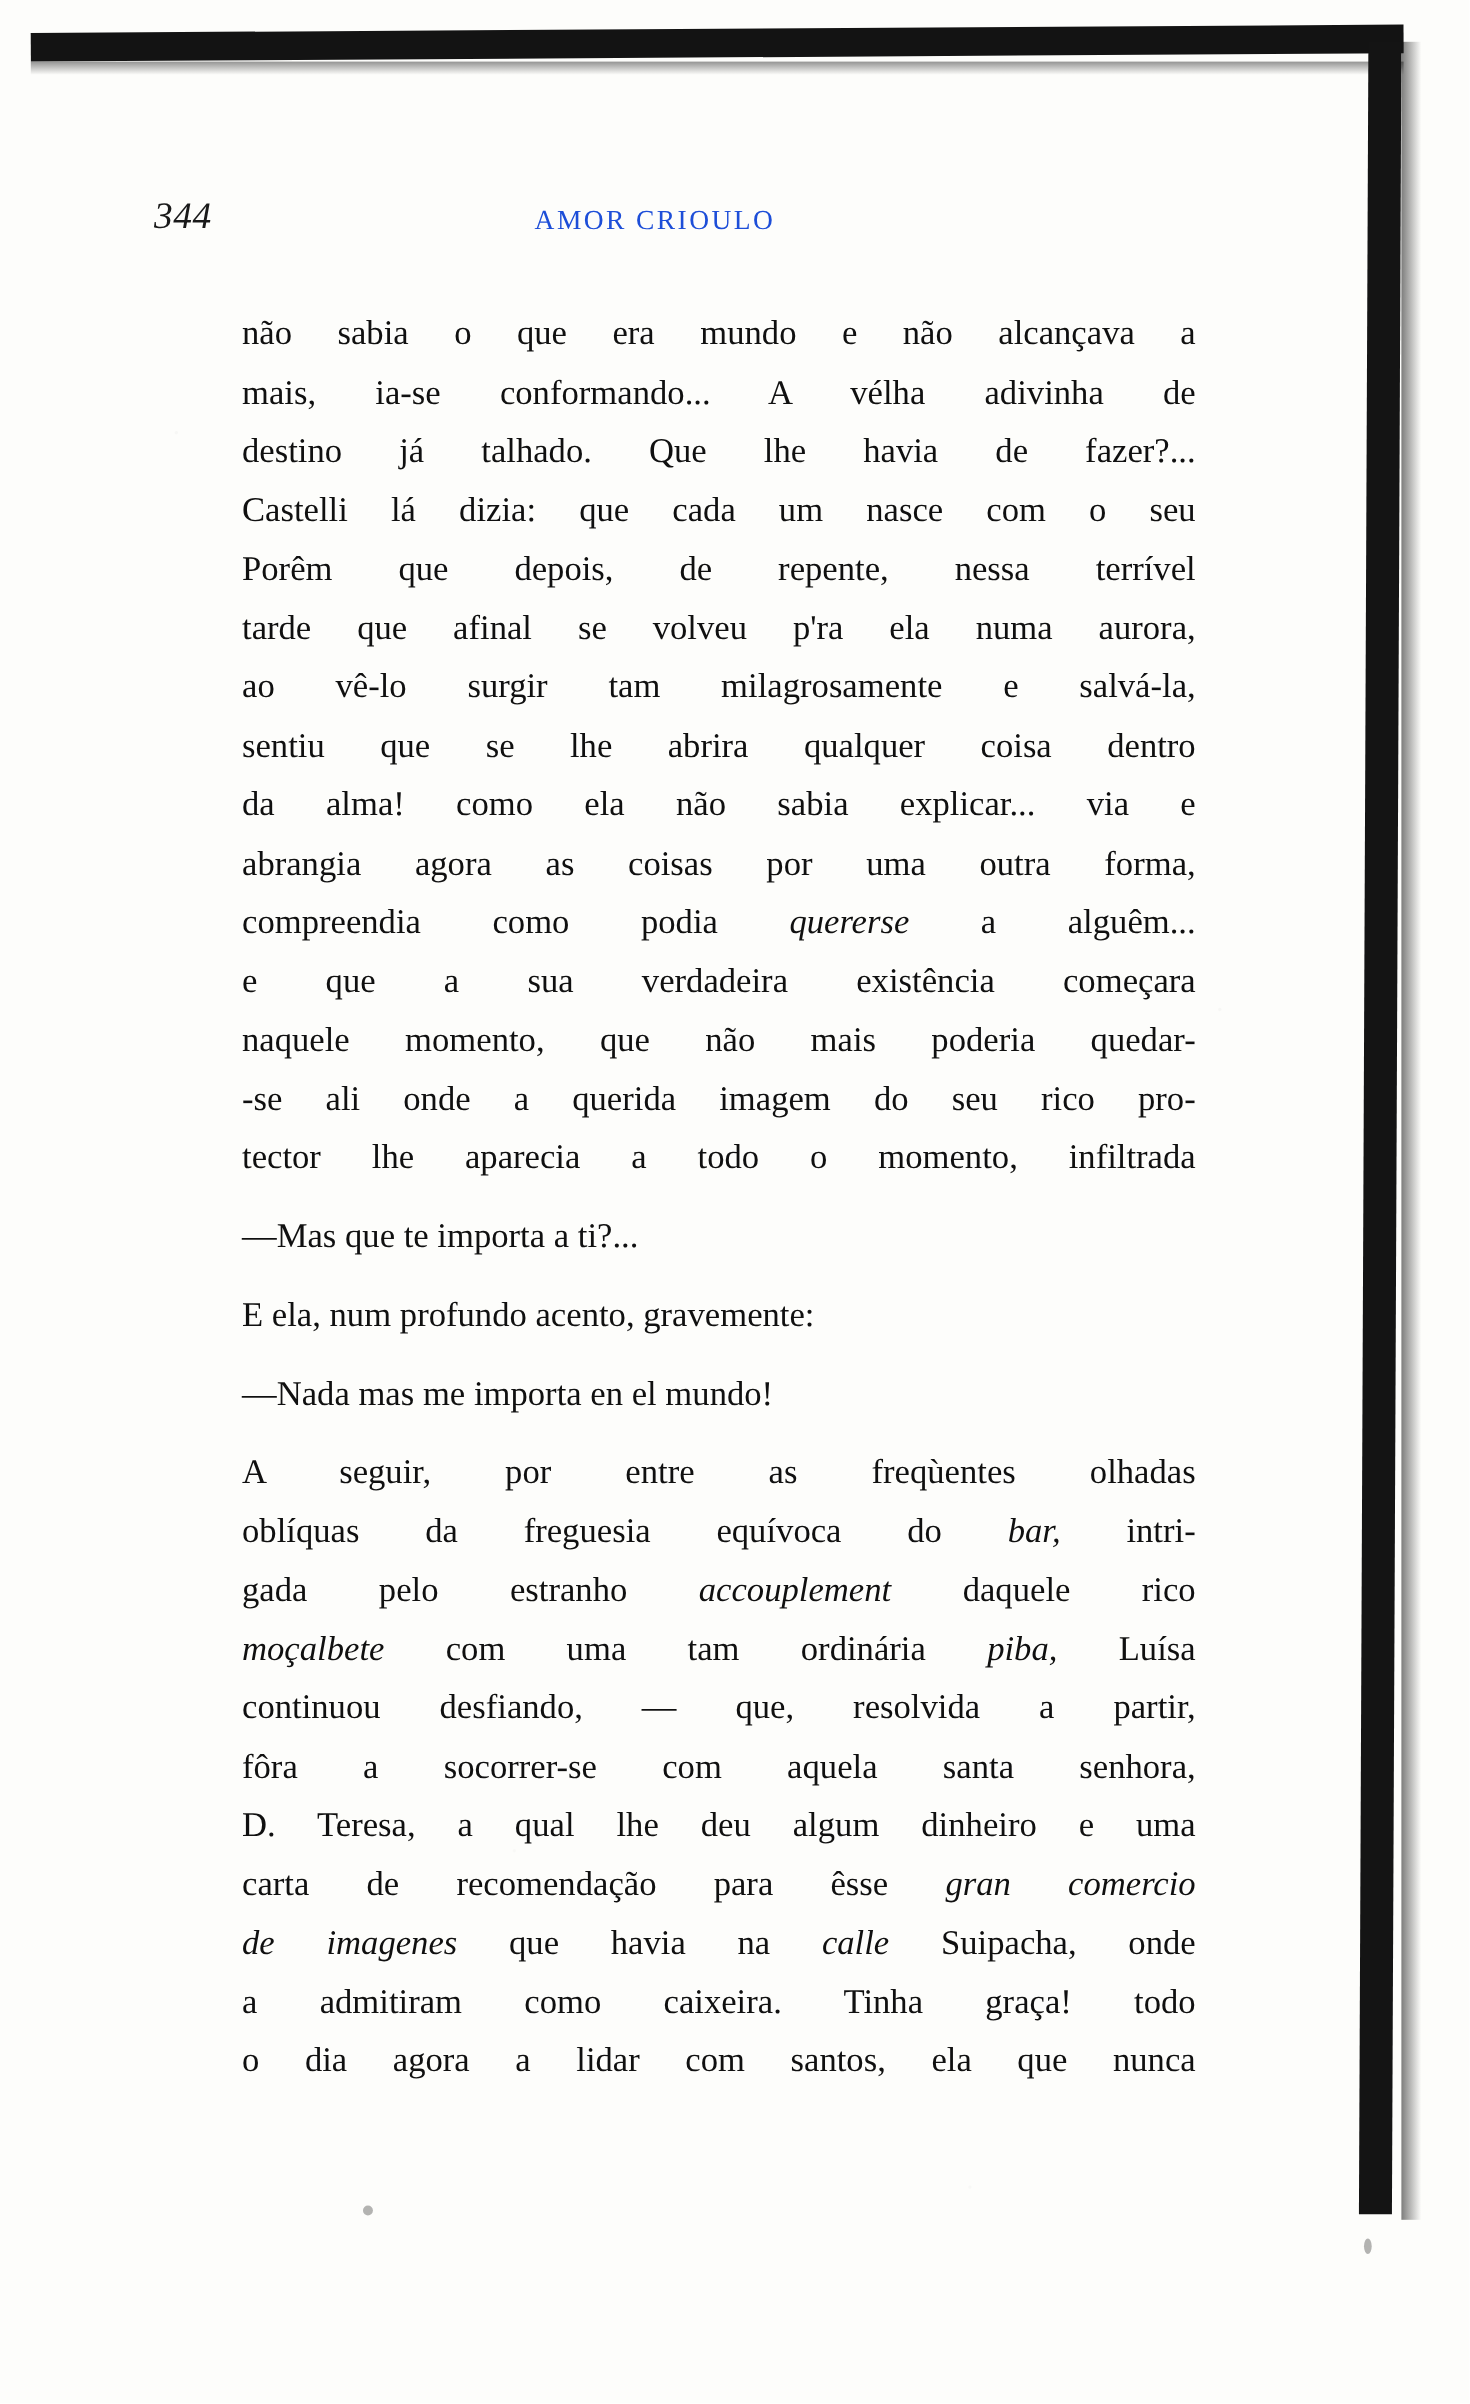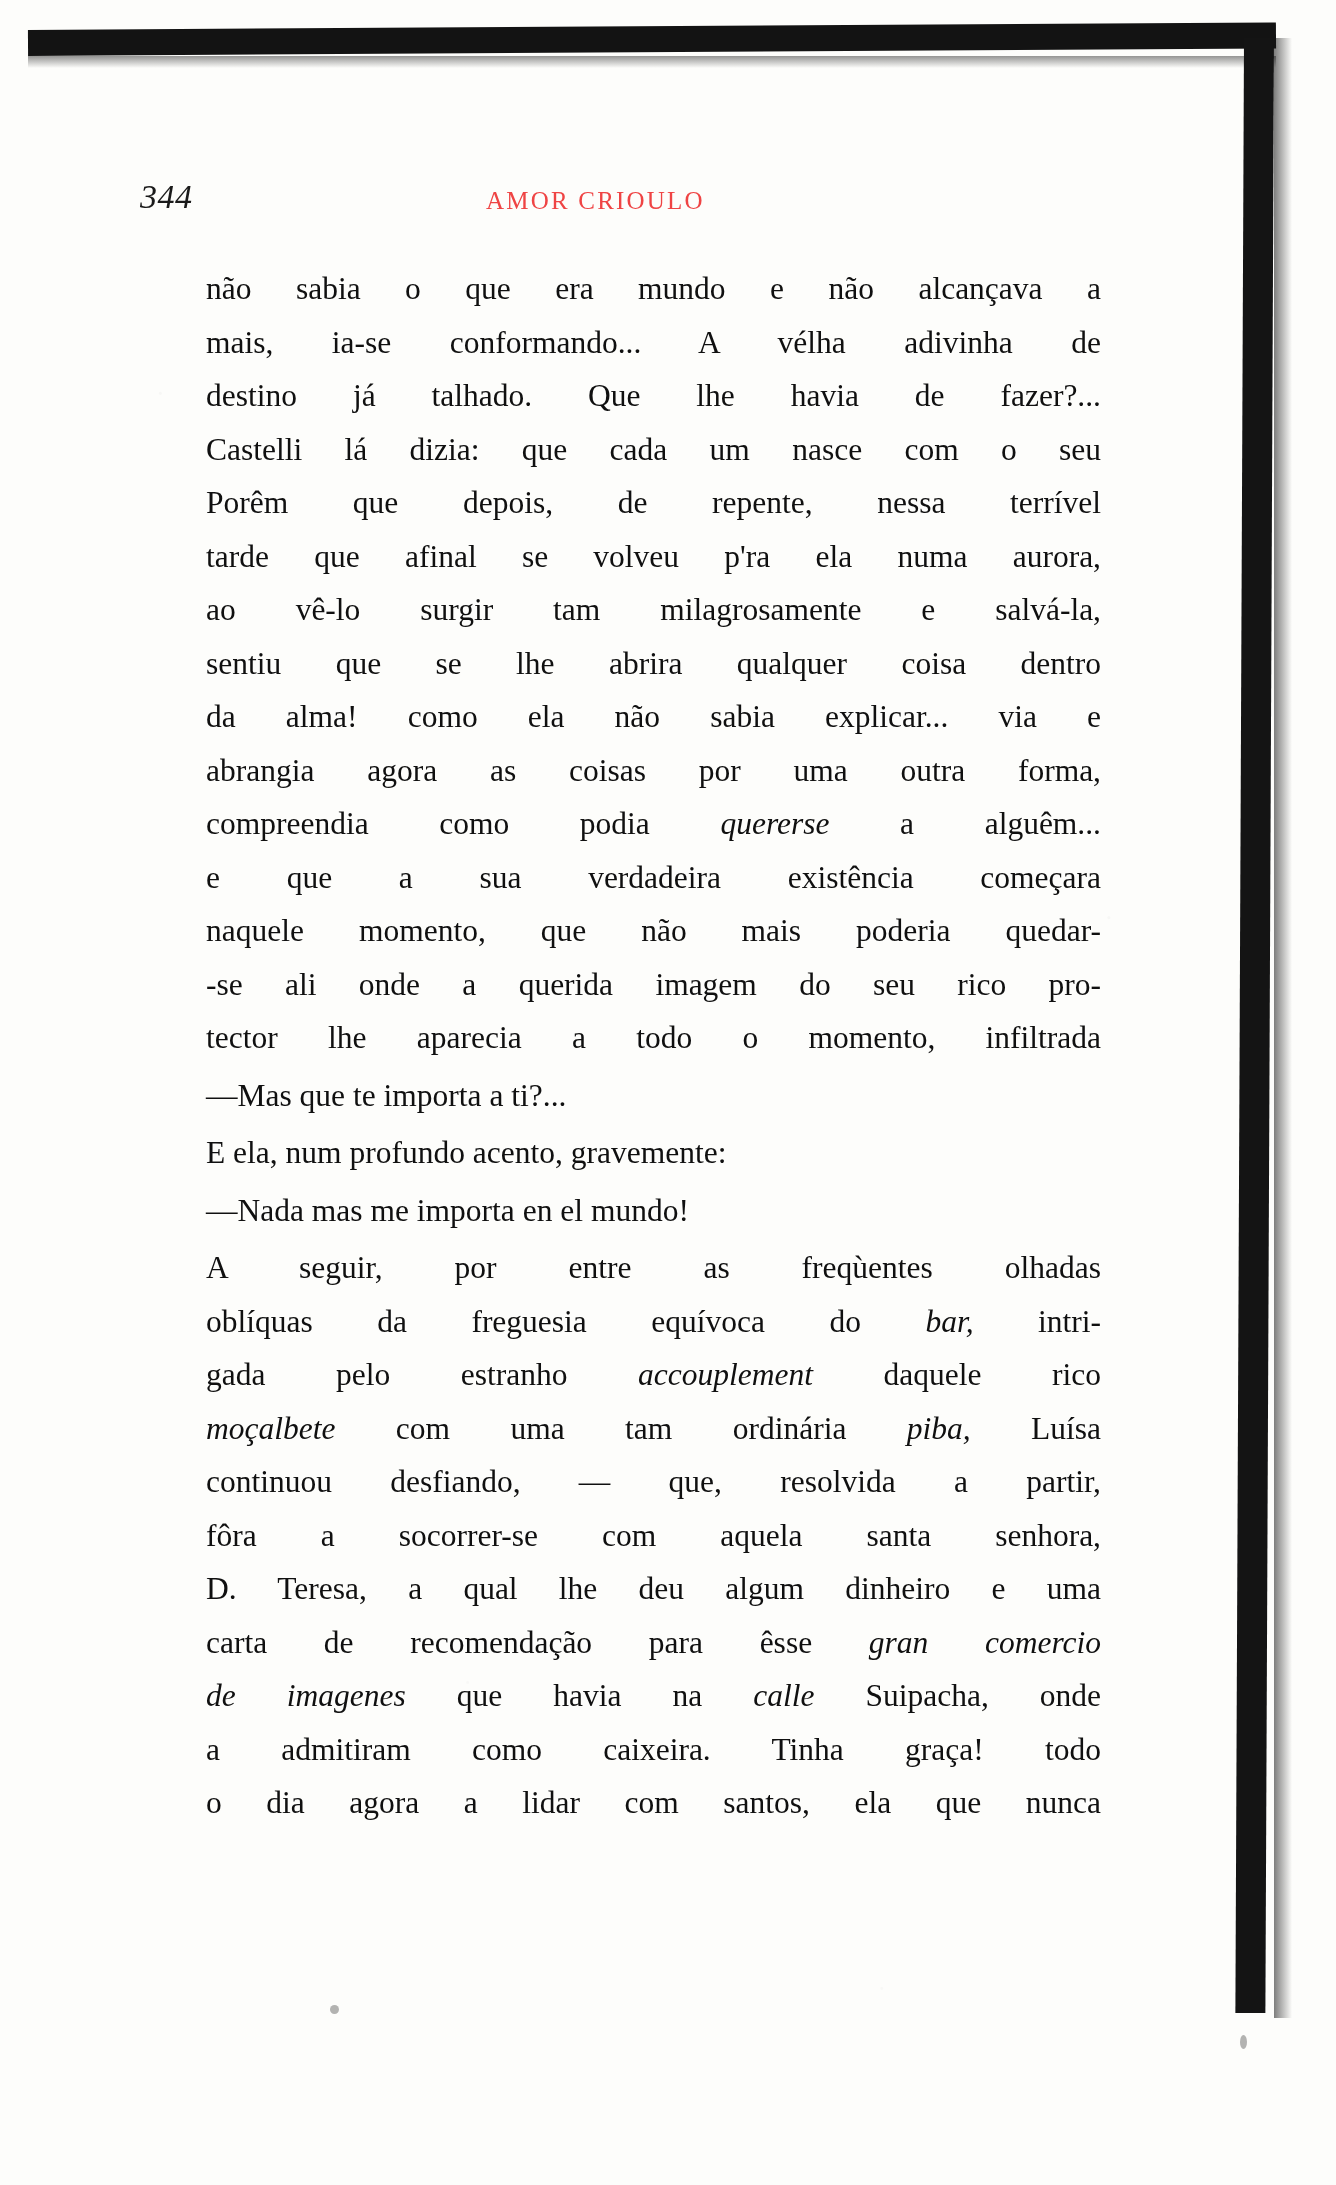--- a/index.html
+++ b/index.html
@@ -90,37 +90,37 @@
     color: #1a1a1a;
     letter-spacing: 0.5px;
     font-style: italic;
   }
   .runtitle {
     position: absolute;
     left: 346px;
     top: 9px;
     font-size: 25px;
     letter-spacing: 2.2px;
-    color: #ef4444;
+    color: #1d4ed8;
   }
 
   
   .textblock {
     position: absolute;
     left: 140px;
     top: 258px;
     width: 965px;
     font-size: 31.5px;
     line-height: 53.5px;
     color: #101010;
     text-align: justify;
     text-justify: inter-word;
   }
   .textblock p {
-    margin: 4px;
+    margin: 18px;
     text-indent: 0;
   }
   .textblock p.indent {
     text-indent: 62px;
   }
   .textblock p.nojust {
     text-align: left;
   }
   em, .it {
   }

